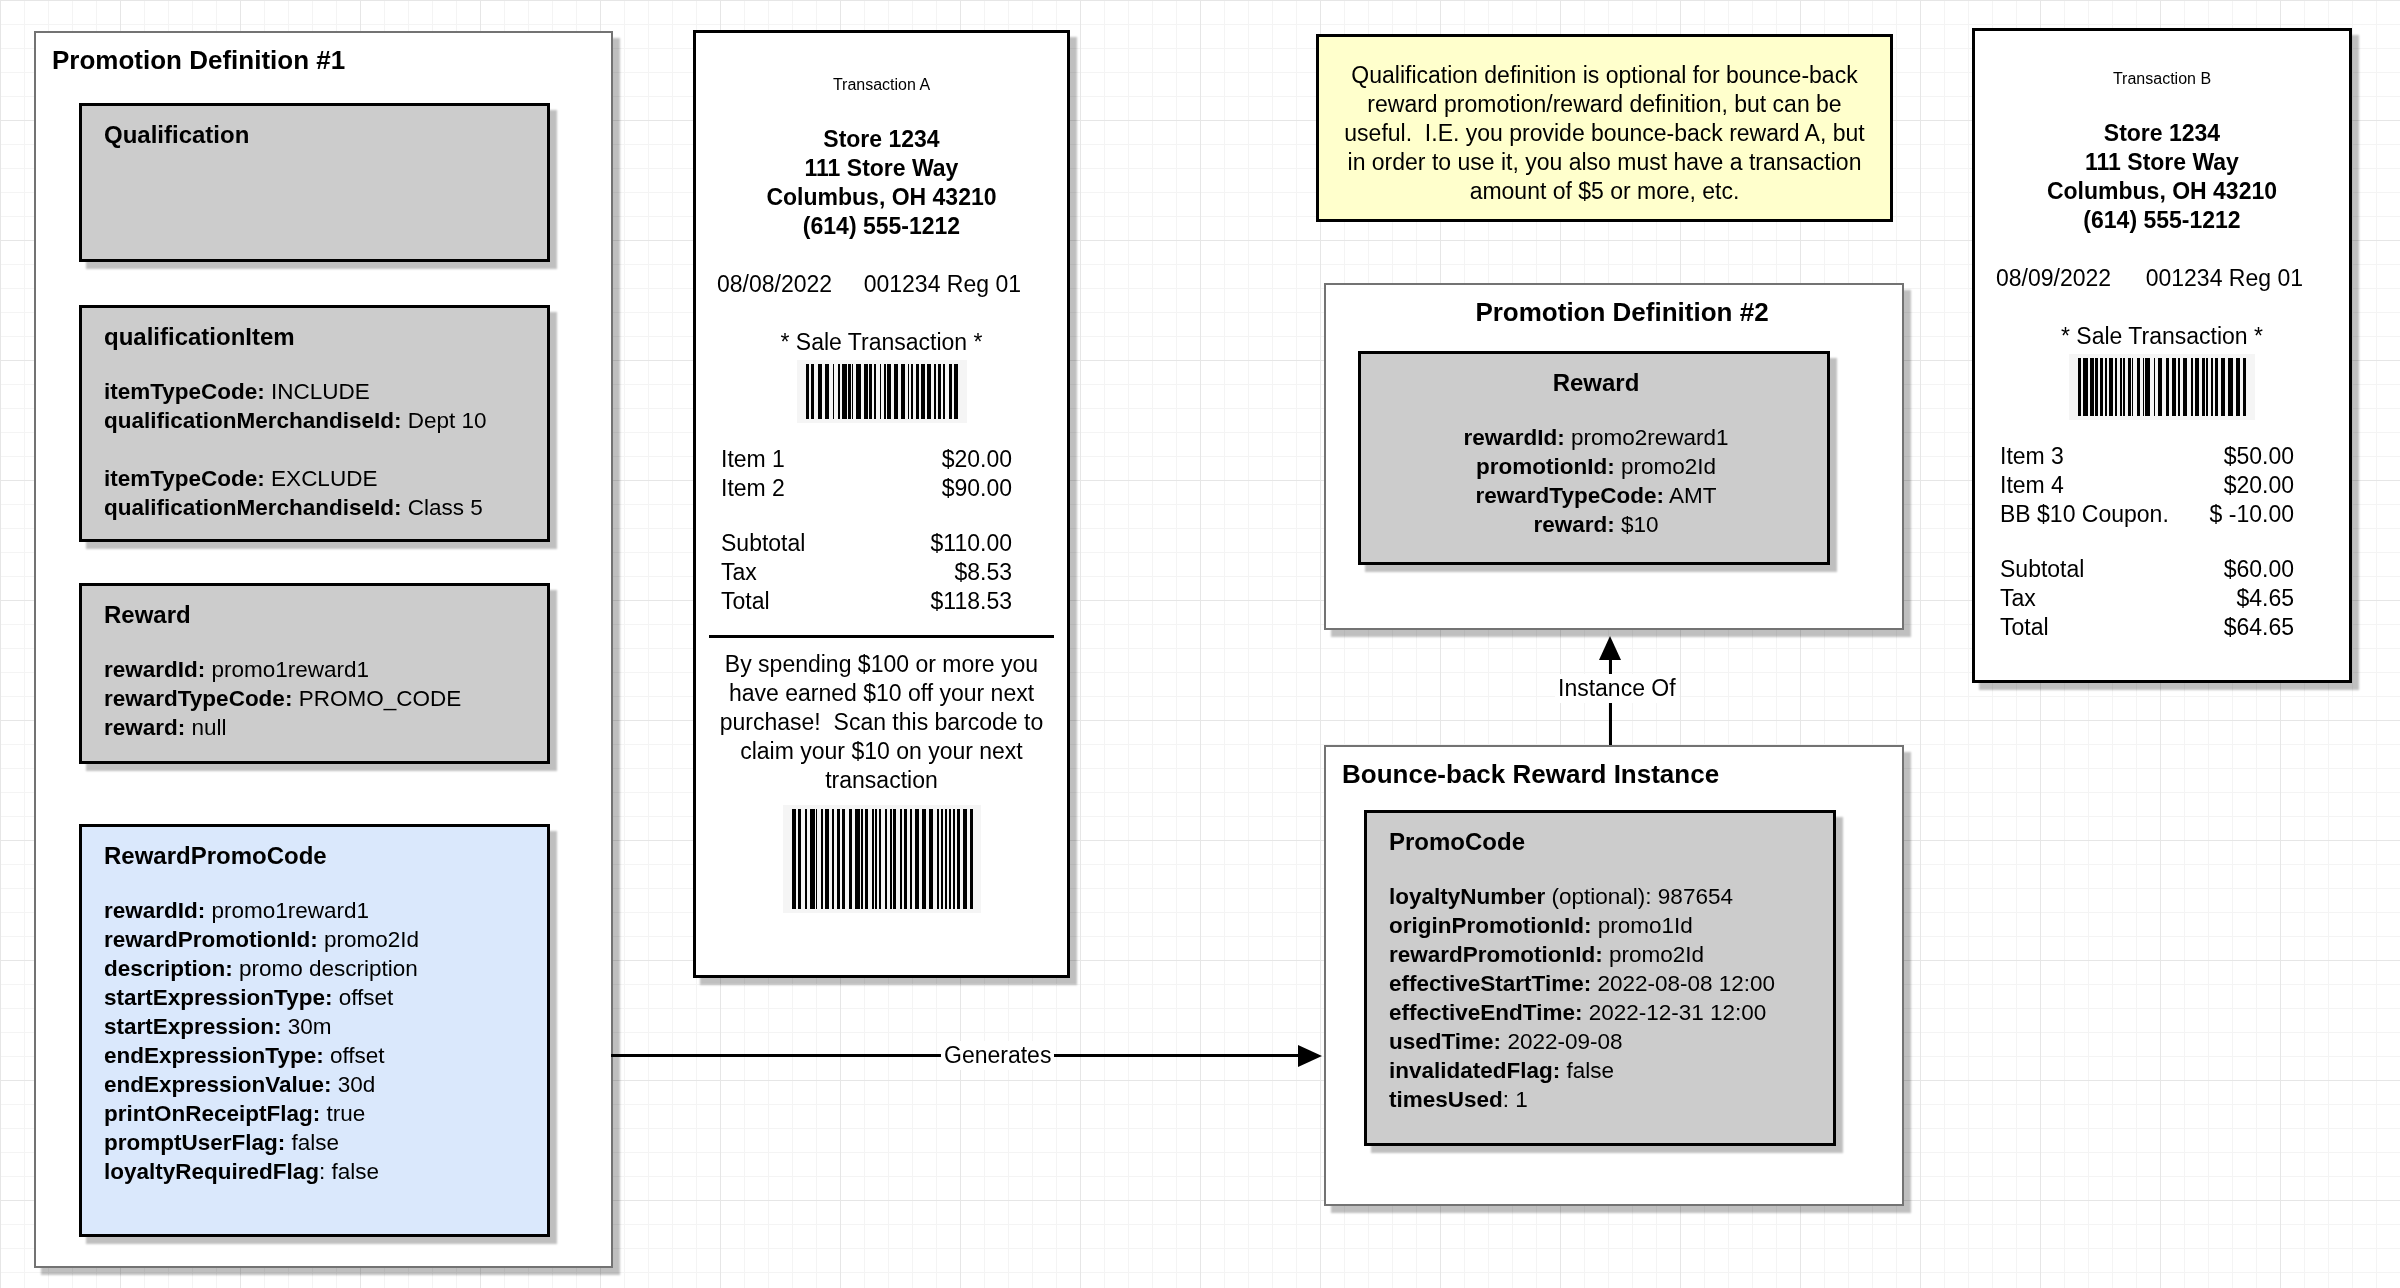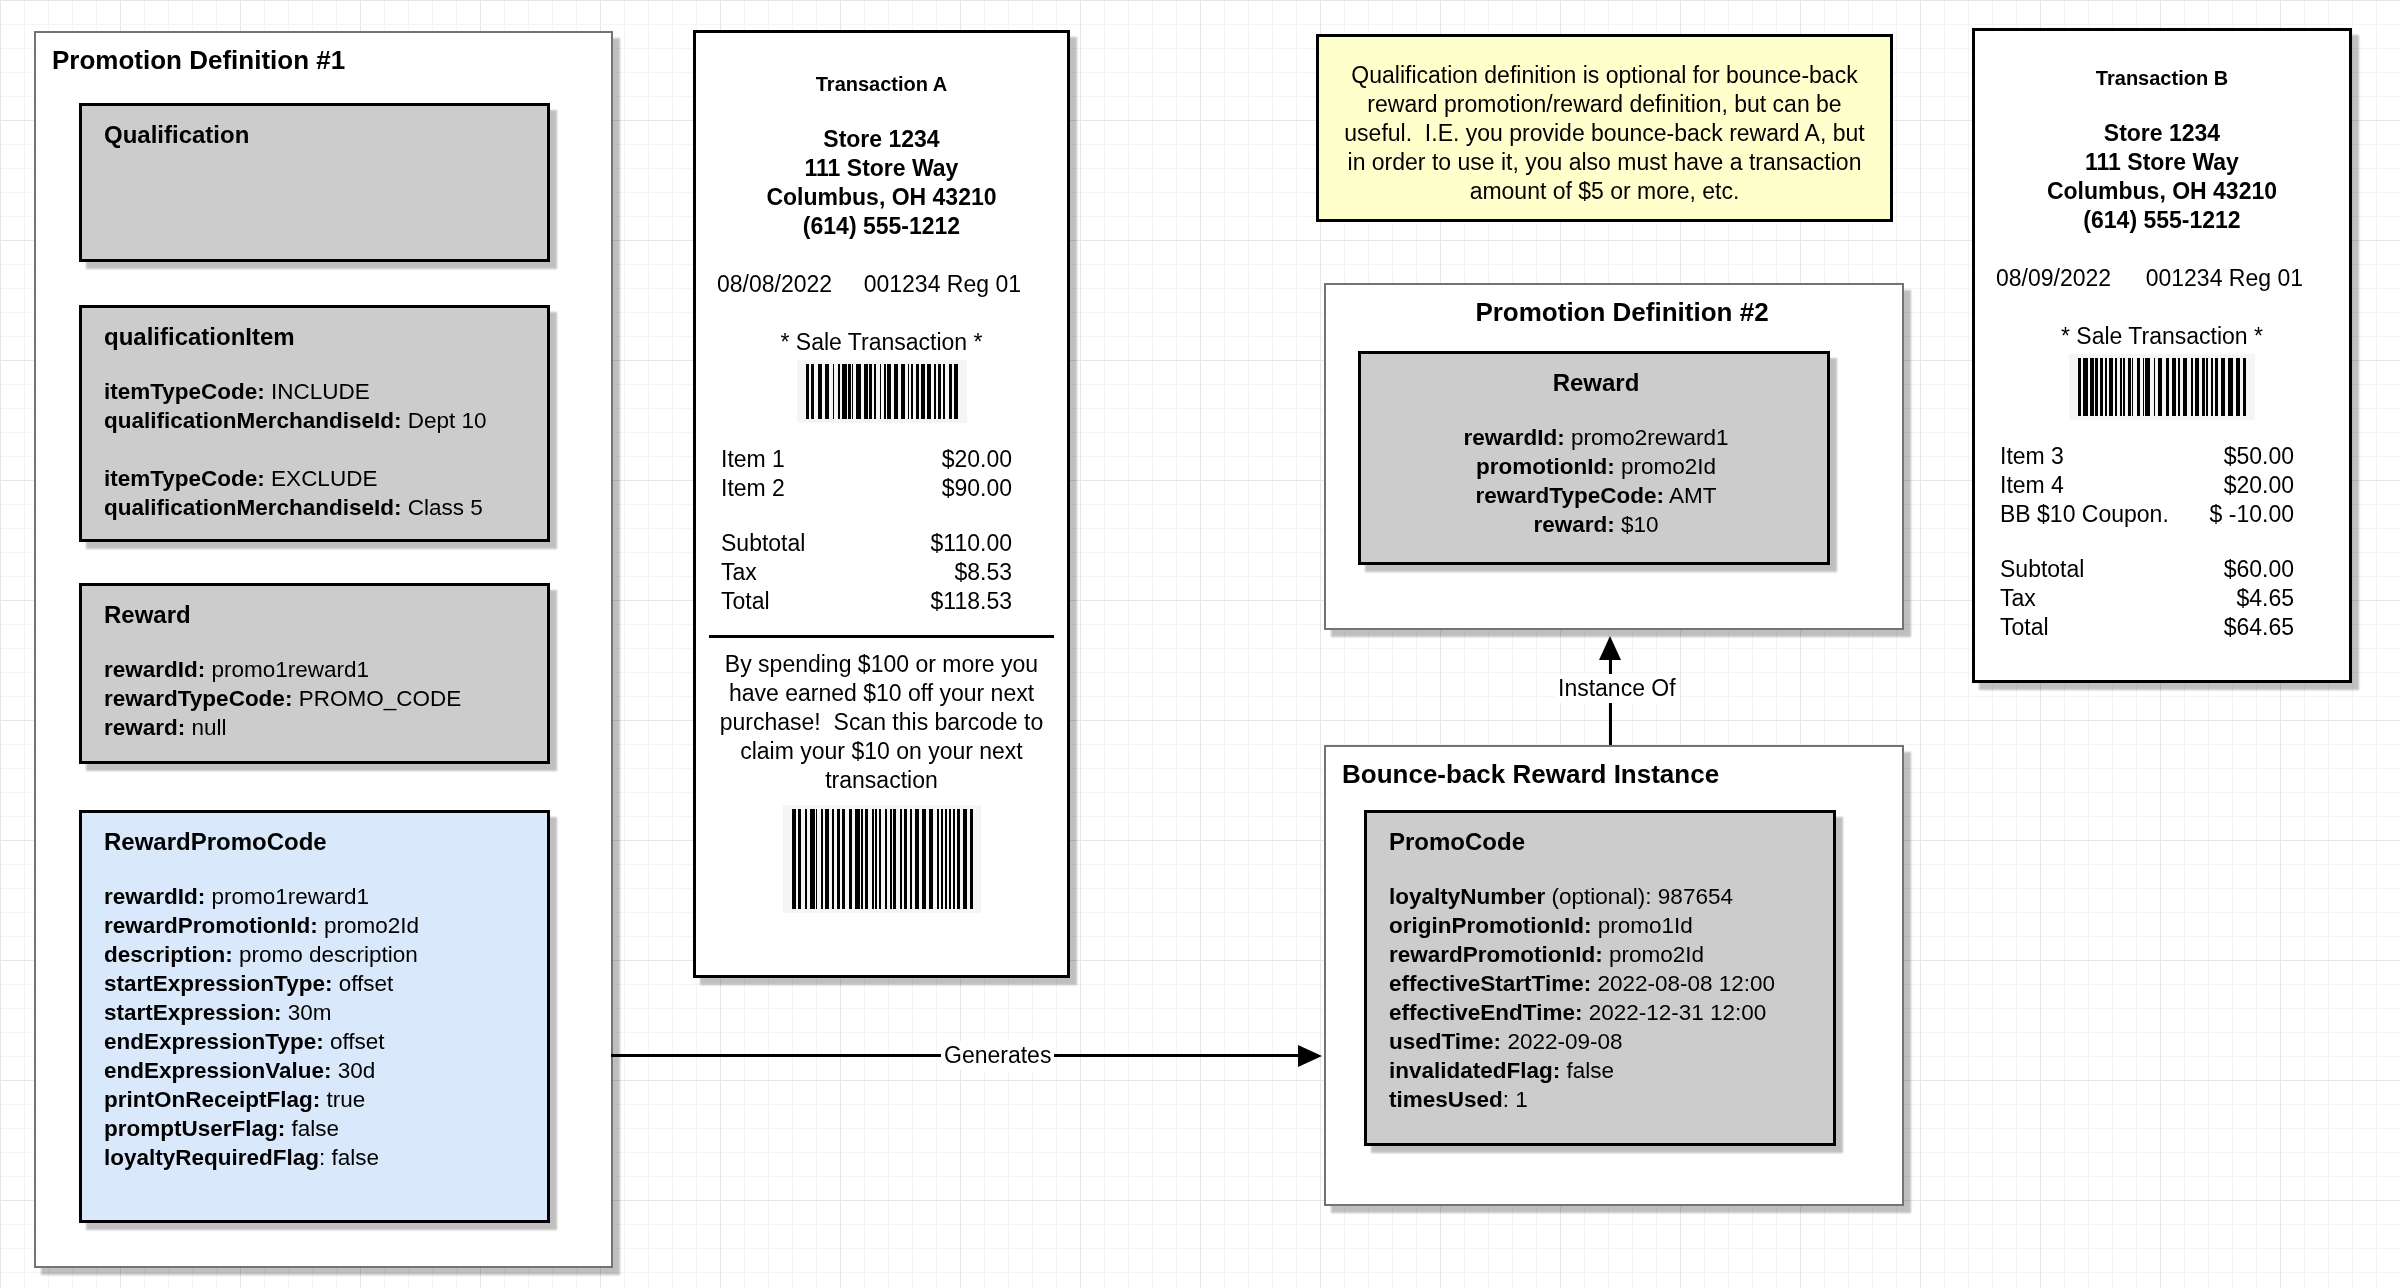--- a/index.html
+++ b/index.html
@@ -24,33 +24,33 @@
     font-weight:bold;font-size:26px;line-height:30px;
     padding:12px 0 0 16px;
   }
   .panel{
     position:absolute;border:3px solid #000;
     box-shadow:7px 7px 2px rgba(0,0,0,0.25);
     padding:14px 18px 0 22px;box-sizing:border-box;
     font-size:22.5px;line-height:29px;
   }
   .panel.gray{background:var(--gray-fill,#ccc);}
-  .panel.blue{background:var(--blue-fill,#dae8fc);}
+  .panel.blue{background:var(--blue-fill,#dae8fc);margin-top:14px;}
   .panel-title{font-weight:bold;font-size:24px;line-height:29px;margin-bottom:26px;}
   .kv-line{white-space:pre-wrap;}
   .kv-line .b{font-weight:bold;}
   .kv-spacer{height:29px;}
 
   .receipt{
     position:absolute;background:#fff;border:3px solid #000;
     box-shadow:7px 7px 2px rgba(0,0,0,0.25);
     box-sizing:border-box;text-align:center;
     font-size:23px;line-height:29px;
   }
-  .r-title{font-weight:bold;font-size:20px;margin-top:37px;}
+  .r-title{font-weight:normal;font-size:16px;margin-top:37px;}
   .r-sp{height:29px;}
   .r-sp-sm{height:26px;}
   .r-addr{white-space:pre-wrap;font-weight:bold;}
   .r-reg{display:flex;justify-content:space-between;padding:0 46px 0 21px;}
   .r-rows{padding:0 55px 0 25px;}
   .r-rows .row{display:flex;justify-content:space-between;}
   .r-divider{border-top:3px solid #000;margin:19px 13px 12px 13px;}
   .r-msg{white-space:pre-wrap;}
 
   .barcode{

